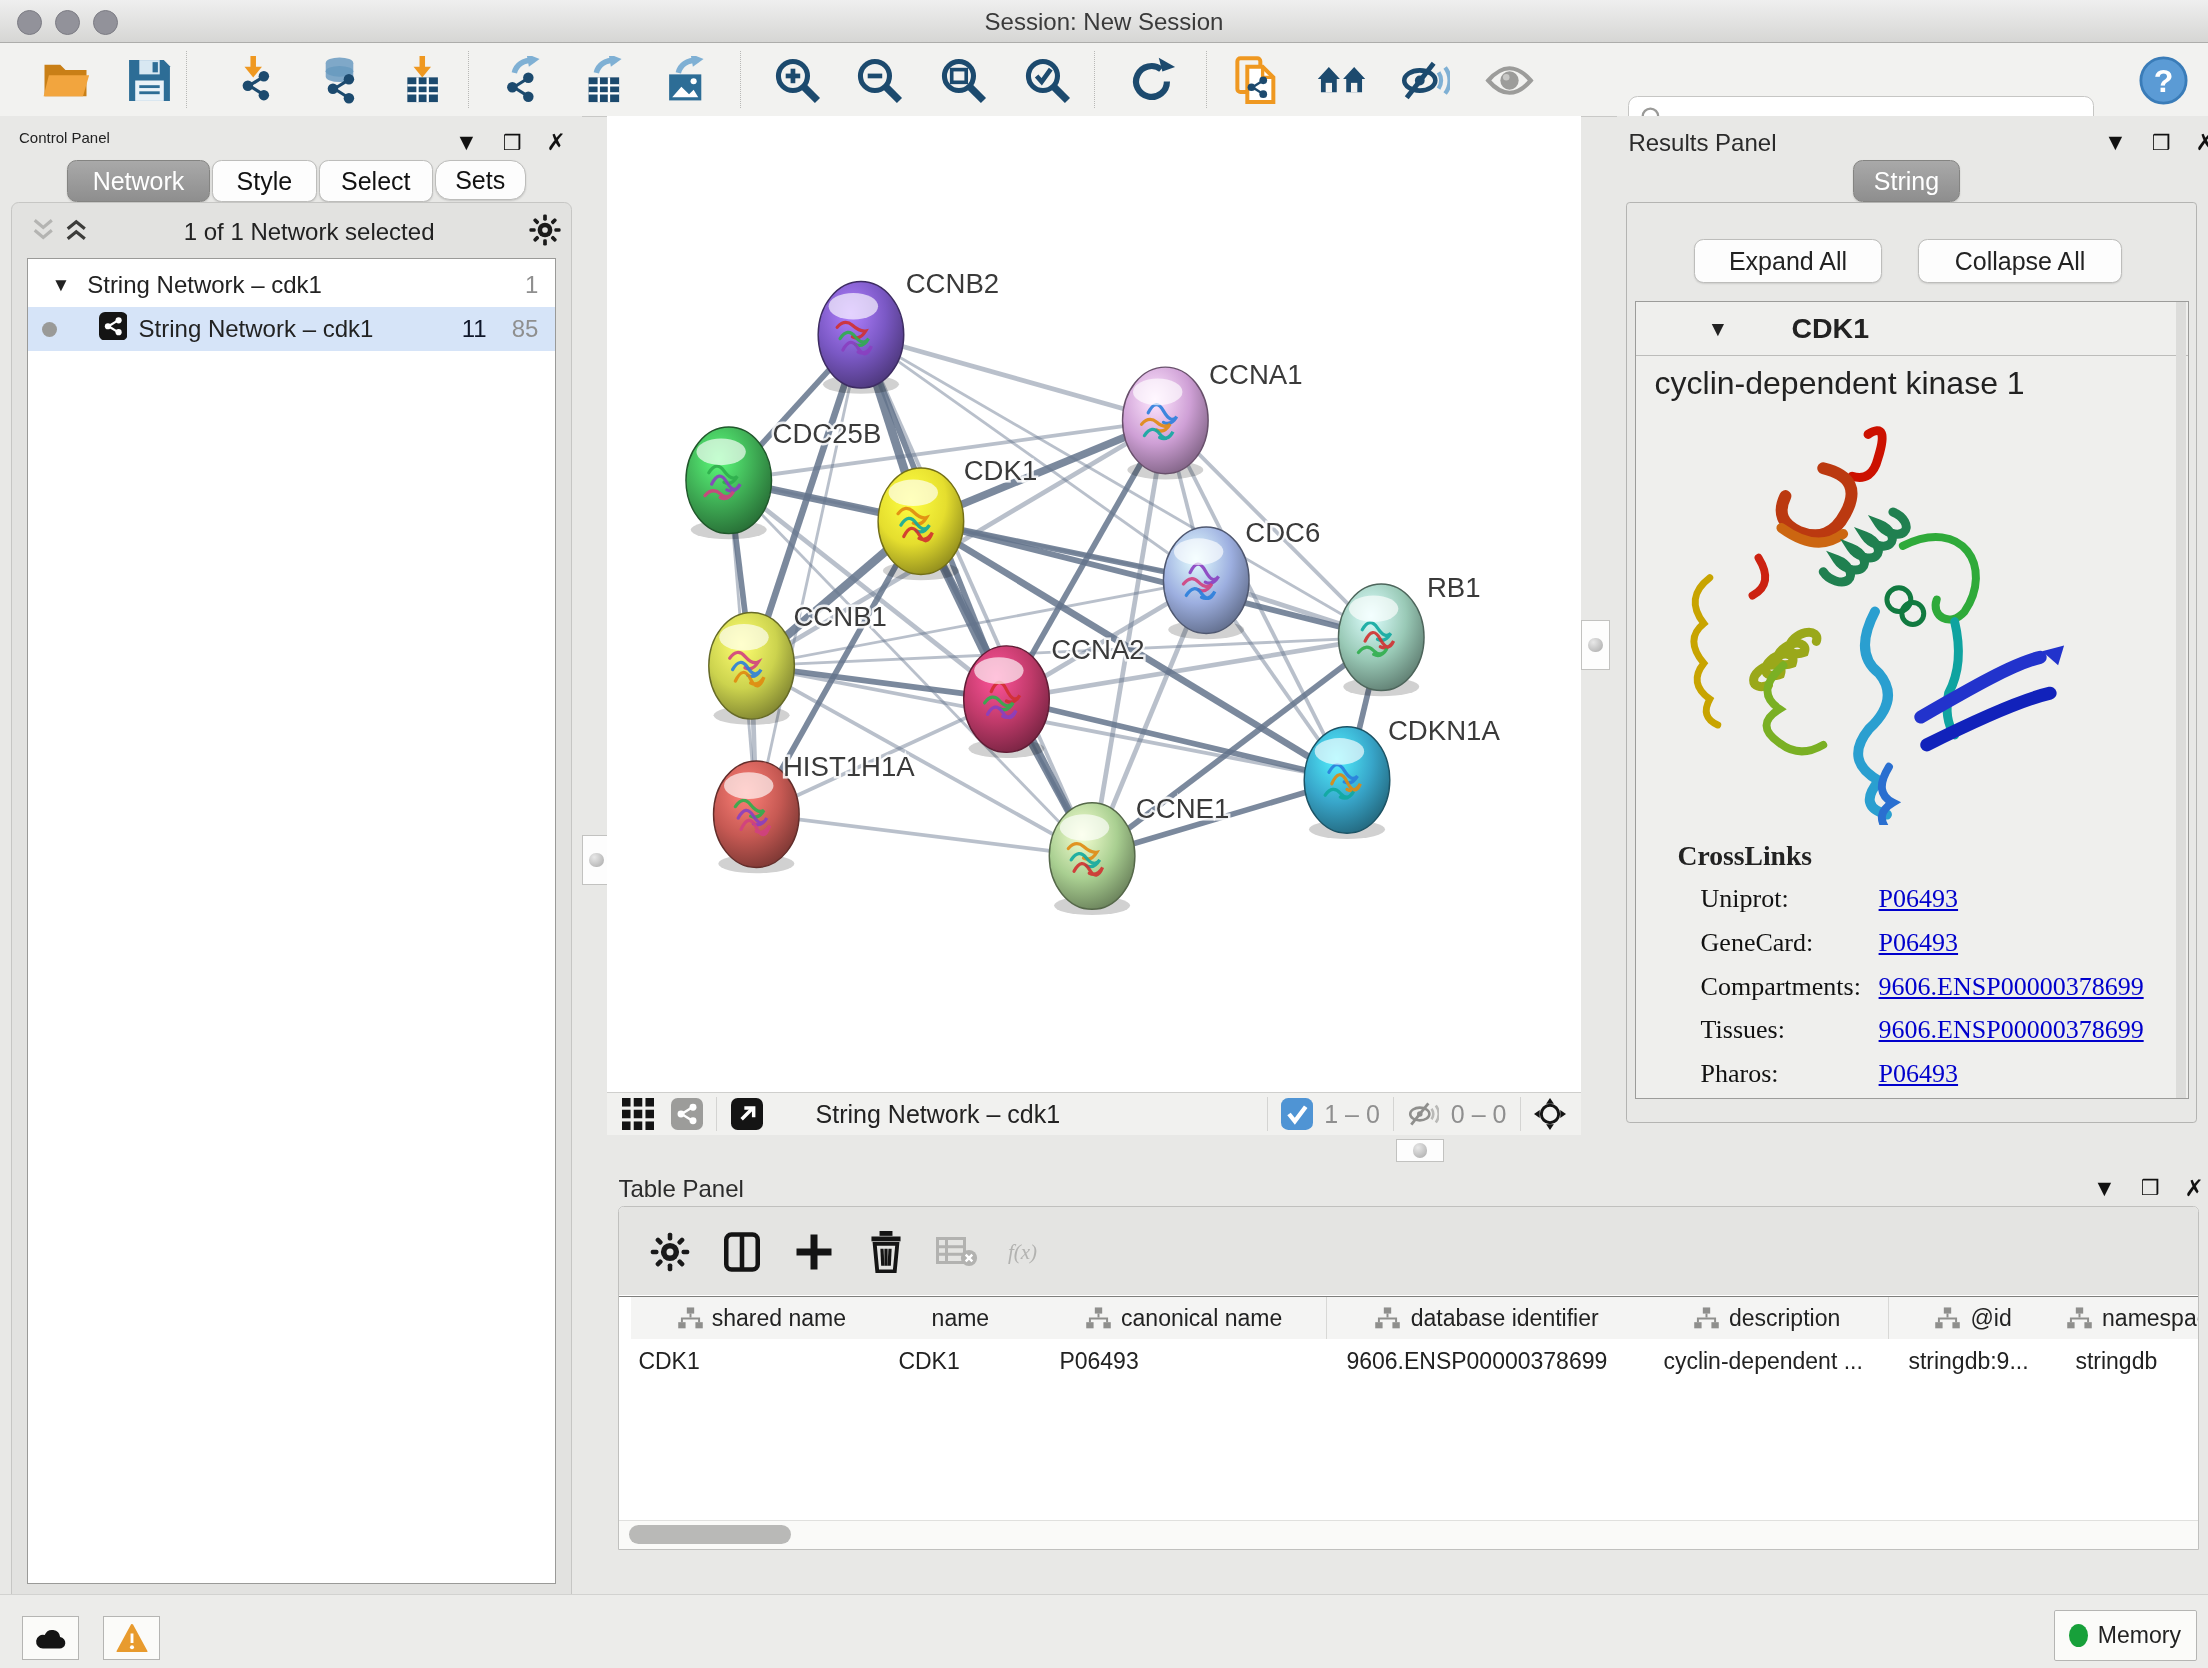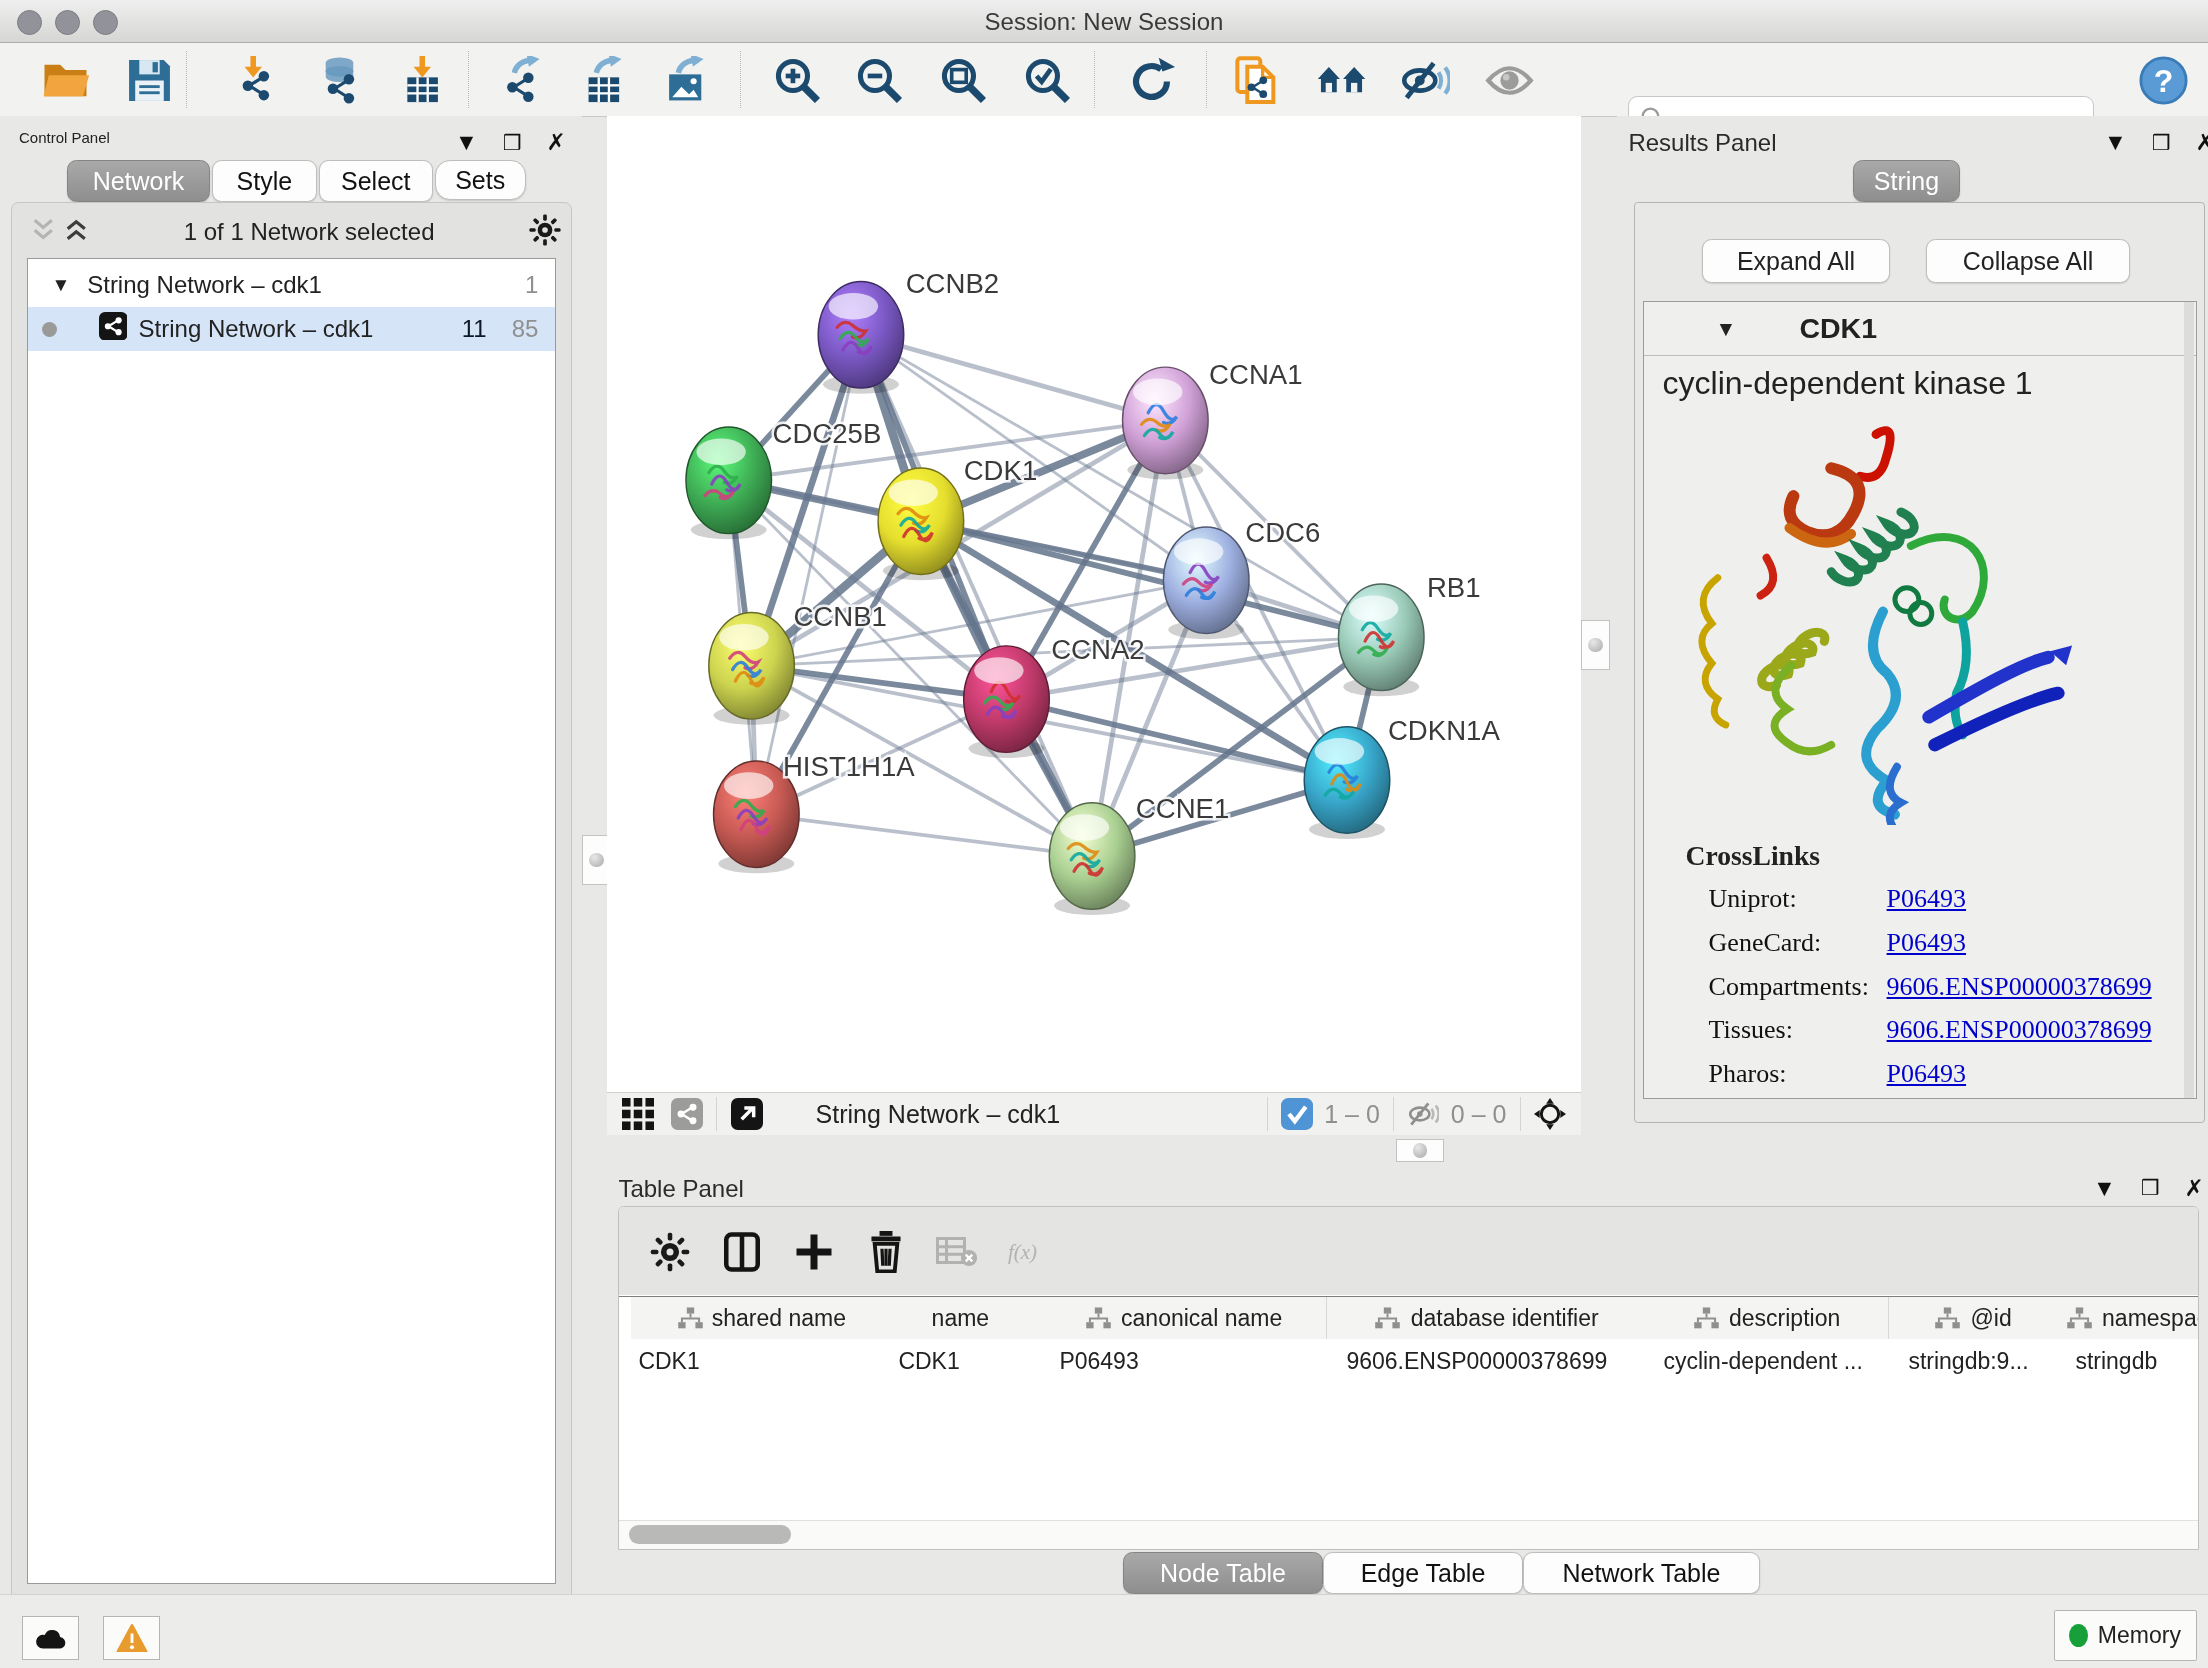--- a/index.html
+++ b/index.html
@@ -55,21 +55,21 @@
   .nt-sep{width:0;height:34px;border-left:1px solid #d4d4d2;margin:0 13.3px;}
   .nt-icon svg{width:32px;height:32px;display:block;}
   .gray-num{color:#8f8f8f;font-size:25px;}
   
   .split-handle{position:absolute;background:#fdfdfd;border:1px solid #c2c2c0;
       display:flex;align-items:center;justify-content:center;}
   .split-dot{width:14.3px;height:14.3px;border-radius:50%;
       background:radial-gradient(circle at 35% 30%,#e8e8e8,#a8a8a8);}
   
   #results-panel{left:1617px;top:116px;width:592px;height:1049px;background:#e8e8e6;}
-  #rp-outer{position:absolute;left:17px;top:86px;width:569px;height:919px;
+  #rp-outer{position:absolute;left:9px;top:86px;width:569px;height:919px;
       background:#e8e8e6;border:1px solid #b4b4b2;border-radius:3.8px;}
   #rp-innerbox{position:absolute;left:7.6px;top:98px;width:552px;height:796px;
       background:#efefed;border:1px solid #9c9c9a;}
   .xlink-row{position:absolute;left:0;width:100%;height:44px;
       font-family:"Liberation Serif",serif;font-size:26px;}
   .xlink-label{position:absolute;left:65px;color:#111;}
   .xlink-value{position:absolute;left:243px;color:#0000cc;text-decoration:underline;}
   
   #table-panel{left:607px;top:1165px;width:1602px;height:429px;background:#e8e8e6;}
   #tp-box{position:absolute;left:11.4px;top:41px;width:1579px;height:342px;
@@ -900,25 +900,20 @@
           <div class="td" style="left: 421px; width: 286px;">P06493</div>
           <div class="td" style="left: 708px; width: 318px;">9606.ENSP00000378699</div>
           <div class="td" style="left: 1025px; width: 244px;">cyclin-dependent ...</div>
           <div class="td" style="left: 1270px; width: 167px;">stringdb:9...</div>
           <div class="td" style="left: 1437px; width: 161px;">stringdb</div>
         </div>
       <div id="tbl-hsb">
         <div id="tbl-thumb"></div>
       </div>
     </div>
-    <div class="abs" style="left:516px;top:387px" id="bottom-tabs">
-        <div class="tab sel" style="width: 200px; height: 42px;">Node Table</div>
-        <div class="tab" style="width: 200px; height: 42px;">Edge Table</div>
-        <div class="tab" style="width: 237px; height: 42px;">Network Table</div>
-      </div>
   </div>
 
   <div class="abs" id="status-bar">
     <span class="sb-btn" style="left:22px;width:55px">
       <svg viewBox="0 0 28 20">
         <path d="M7 19 a6 6 0 1 1 1.5 -11.8 A7 7 0 0 1 22 9 a5 5 0 0 1 -1 10 z" fill="#141414"></path>
         </svg>
       </span>
     <span class="sb-btn" style="left:103px;width:55px">
       <svg viewBox="0 0 26 24">

